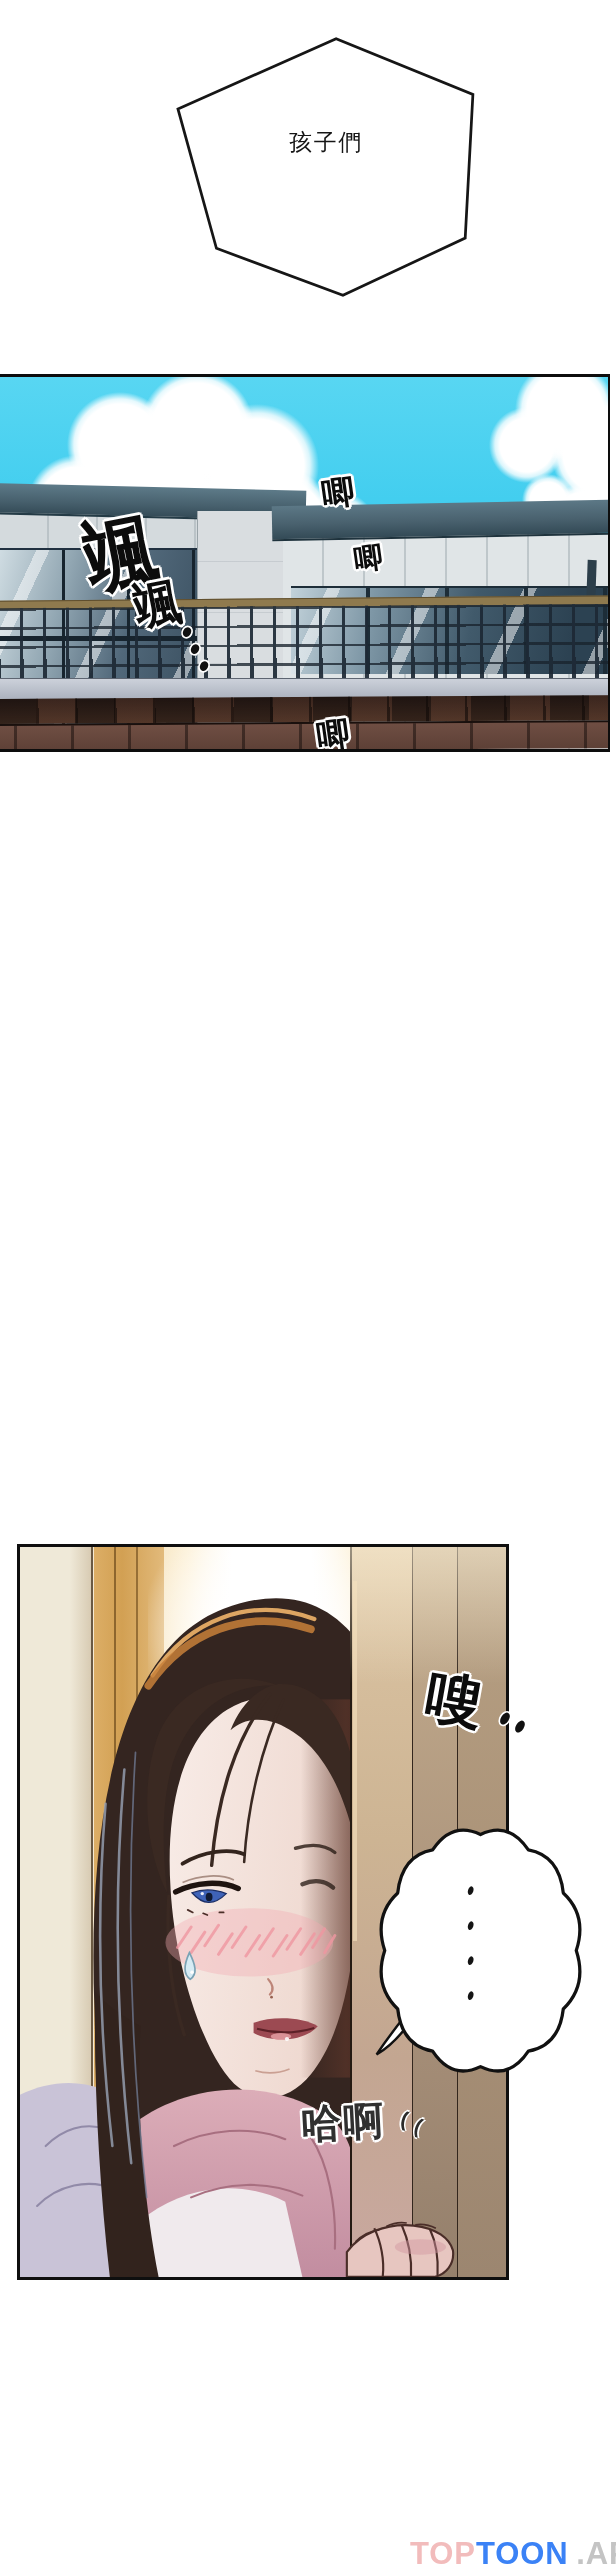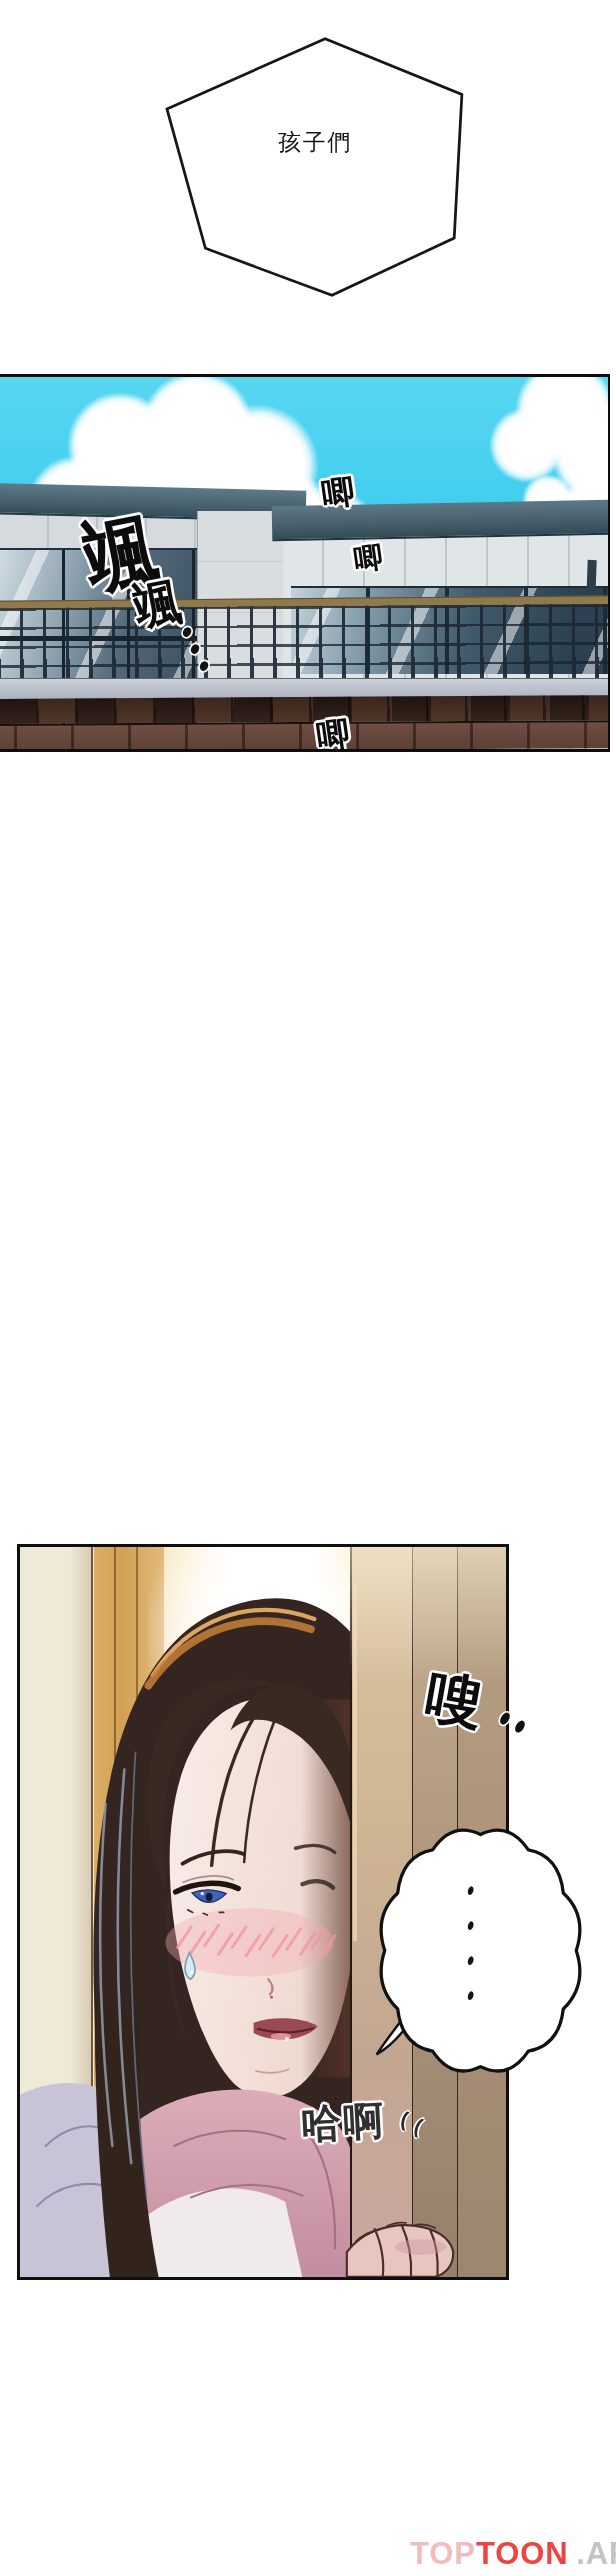--- a/index.html
+++ b/index.html
@@ -1,21 +1,21 @@
 <!DOCTYPE html>
 <html style="font-size:13.7px"><head>
 <meta charset="utf-8">
 <style>
   html,body{margin:0;padding:0;background:#fff;}
   .stage{position:relative;width:617px;height:2576px;background:#fff;overflow:hidden;
          font-family:"Liberation Sans","DejaVu Sans",sans-serif;}
   .abs{position:absolute;}
 
   
-  .hexwrap{left:152px;top:26px;width:324px;height:277px;}
+  .hexwrap{left:163px;top:26px;width:324px;height:277px;}
   .hexwrap svg{position:absolute;inset:0;width:100%;height:100%;}
   .hextext{position:absolute;left:69px;top:99px;width:188px;text-align:center;
            font-size:23px;line-height:1.5;color:#161616;letter-spacing:1.7px;}
 
   
   .panel1{left:0;top:374px;width:610px;height:378px;border-top:3.4px solid #0d0d0d;
           border-bottom:3.4px solid #0d0d0d;border-right:2.6px solid #0d0d0d;
           box-sizing:border-box;overflow:hidden;background:#2fc3e9;}
   .p1-layer{position:absolute;}
   .sky{inset:0;background:linear-gradient(180deg,#58d6f2 0%,#3bcbee 45%,#2fc3e9 100%);}
@@ -133,21 +133,21 @@
   .tbubble svg{position:absolute;inset:0;width:100%;height:100%;overflow:visible;}
   .tdot{position:absolute;left:86px;width:19px;text-align:center;font-size:22px;color:#141414;}
   .td1{top:50px;transform:rotate(18deg) scale(.9,1.5);}
   .td2{top:85px;transform:rotate(18deg) scale(.9,1.5);}
   .td3{top:120px;transform:rotate(18deg) scale(.9,1.5);}
   .td4{top:155px;transform:rotate(18deg) scale(.9,1.5);}
 
   
   .watermark{left:410px;top:2536px;font-size:31px;font-weight:700;letter-spacing:0.9px;white-space:nowrap;}
   .wm-top{color:#f2bcbc;}
-  .wm-toon{color:#ef4444;}
+  .wm-toon{color:#3b82f6;}
   .wm-app{color:#c4c4c4;margin-left:7.7px;}
 </style>
 </head>
 <body>
 
 <div class="stage">
 
   <div class="abs hexwrap">
     <svg viewBox="0 0 378 324">
       <polygon points="17,97 202,15 362,80 353,248 210,315 62,260" fill="#ffffff" stroke="#161616" stroke-width="3.2" stroke-linejoin="miter"></polygon>

